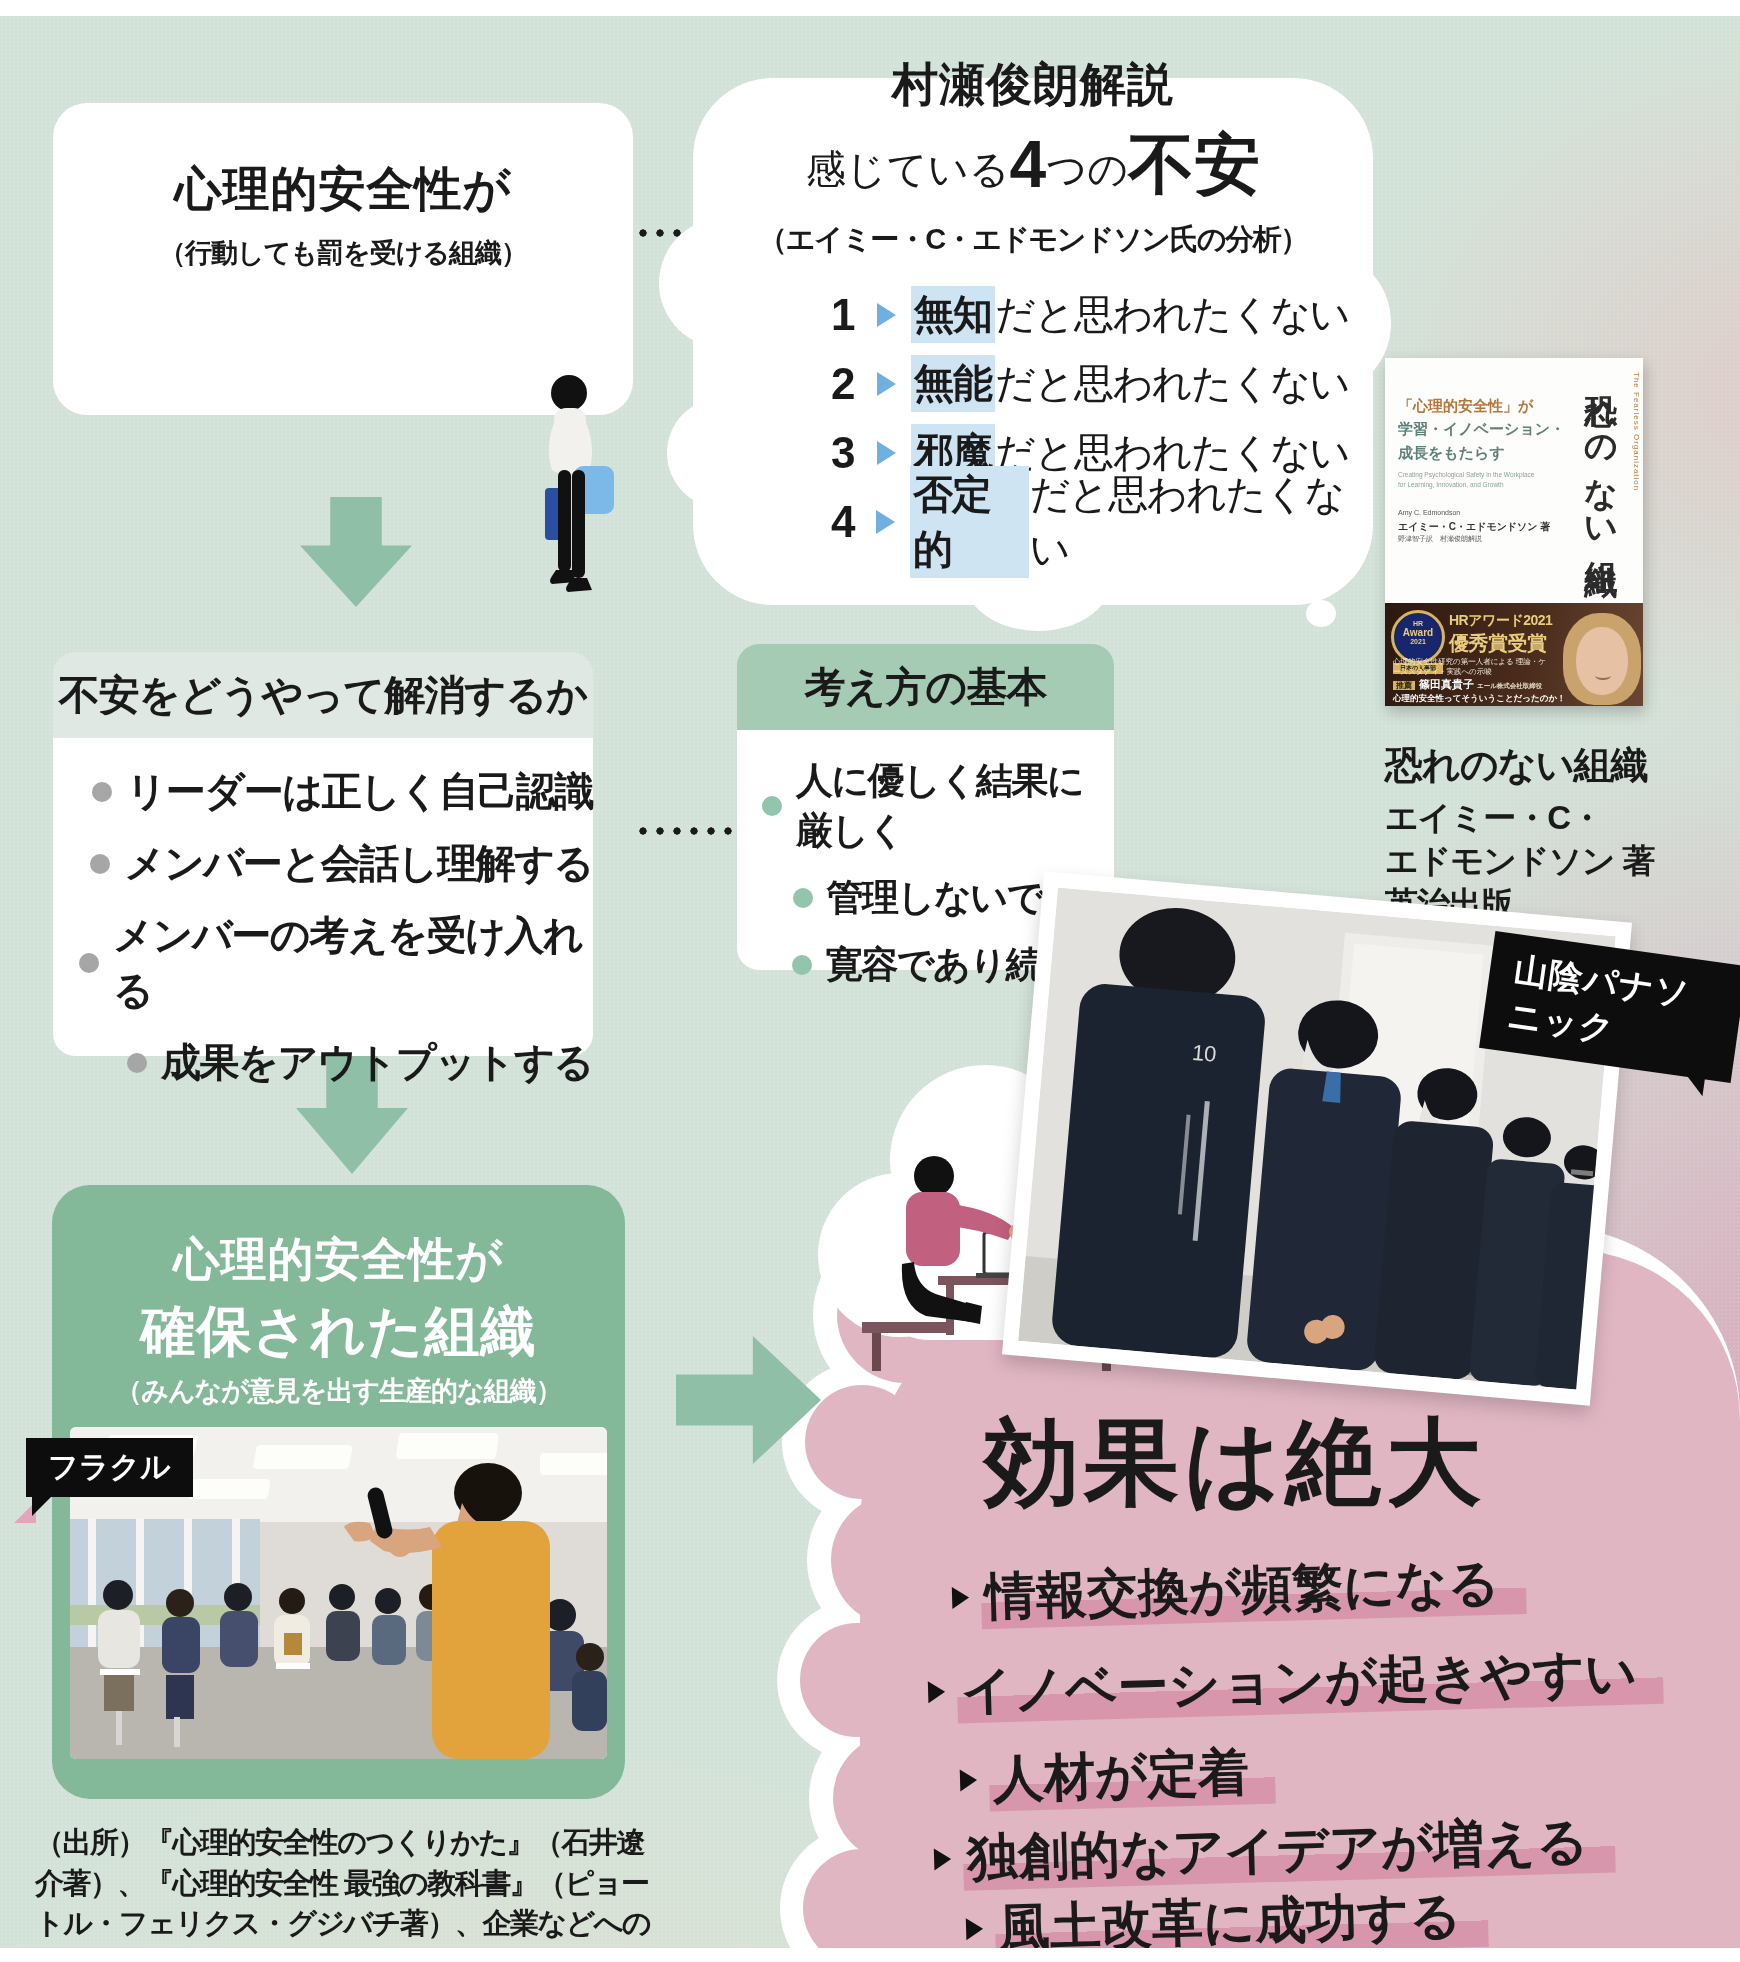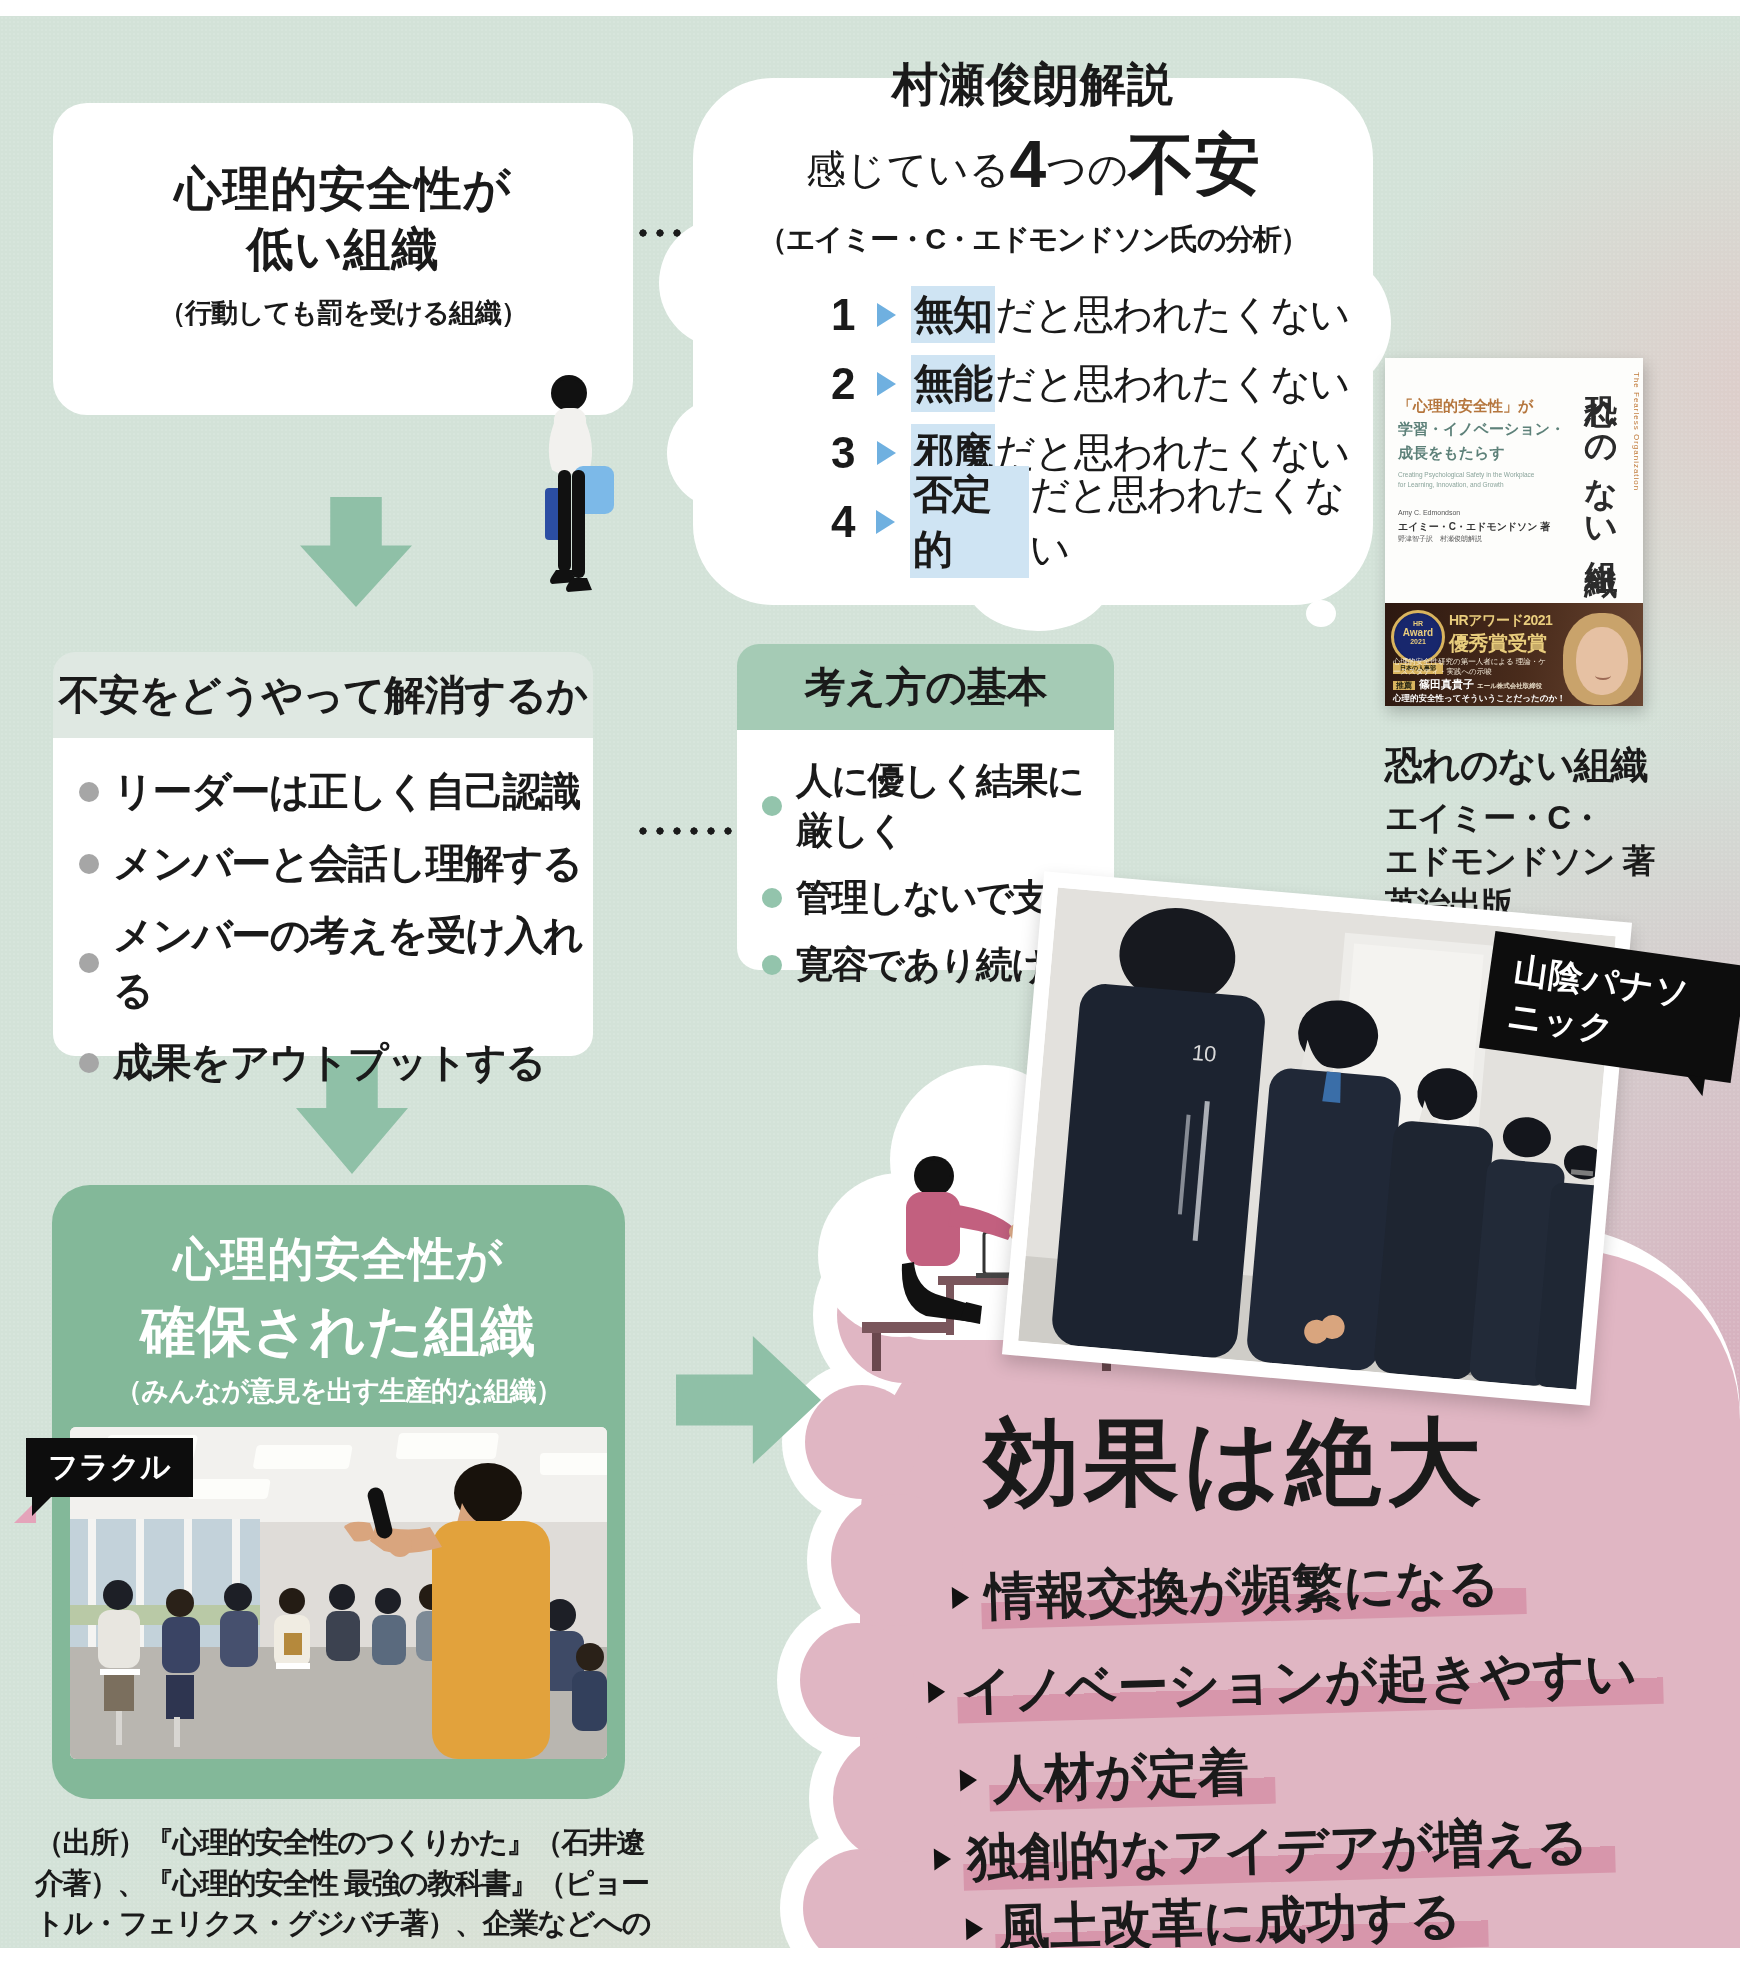--- a/index.html
+++ b/index.html
@@ -55,21 +55,21 @@
   .hbox{z-index:3;}
   .hbox .hd{height:86px;border-radius:22px 22px 0 0;text-align:center;line-height:86px;
     font-size:41px;font-weight:900;letter-spacing:-1px;}
   .hbox .bd{background:#fff;border-radius:0 0 22px 22px;box-sizing:border-box;}
   .box-sol{left:53px;top:652px;width:540px;}
   .box-sol .hd{background:#dfe8e2;}
   .box-sol .bd{height:318px;padding:26px 0 0 26px;}
   .box-pri{left:737px;top:644px;width:377px;}
   .box-pri .hd{background:#a5cbb5;}
   .box-pri .bd{height:240px;padding:26px 0 0 25px;}
-  .li{display:flex;align-items:center;margin-bottom:17px;}
+  .li{display:flex;align-items:center;margin-bottom:17px;justify-content:flex-end;}
   .li .dot{width:20px;height:20px;border-radius:50%;margin-right:14px;flex:none;}
   .box-sol .li .txt{font-size:40px;font-weight:700;letter-spacing:-1.5px;}
   .box-sol .li .dot{background:#a6a6a6;}
   .box-pri .li .txt{font-size:37px;font-weight:700;letter-spacing:-1.5px;}
   .box-pri .li .dot{background:#93c4ac;}
 
   
   .book{left:1385px;top:358px;width:258px;height:348px;z-index:3;background:#fff;
     box-shadow:2px 6px 14px rgba(0,0,0,.22);}
   .bk-cover{position:relative;width:100%;height:245px;background:#fdfdfb;overflow:hidden;}
@@ -154,21 +154,20 @@
 <body>
 
 <div class="canvas">
 
   <div class="abs strip" style="top:0;height:16px;"></div>
   <div class="abs strip" style="top:1948px;height:14px;"></div>
 
   <div class="abs box-low">
     <div class="low-t">
       <div>心理的安全性が</div>
-      <div>低い組織</div>
     </div>
     <div class="low-sub">（行動しても罰を受ける組織）</div>
   </div>
 
   <div class="abs dots dots1"></div>
   <div class="abs dots dots2"></div>
 
   <svg class="abs" style="left:512px;top:370px;z-index:4;" width="125" height="230" viewBox="0 0 125 230">
     <circle cx="57" cy="23" r="18" fill="#111"></circle>
     <path d="M42 16 q15 -14 30 0 l-4 14 q-12 6 -24 0 Z" fill="#111"></path>

